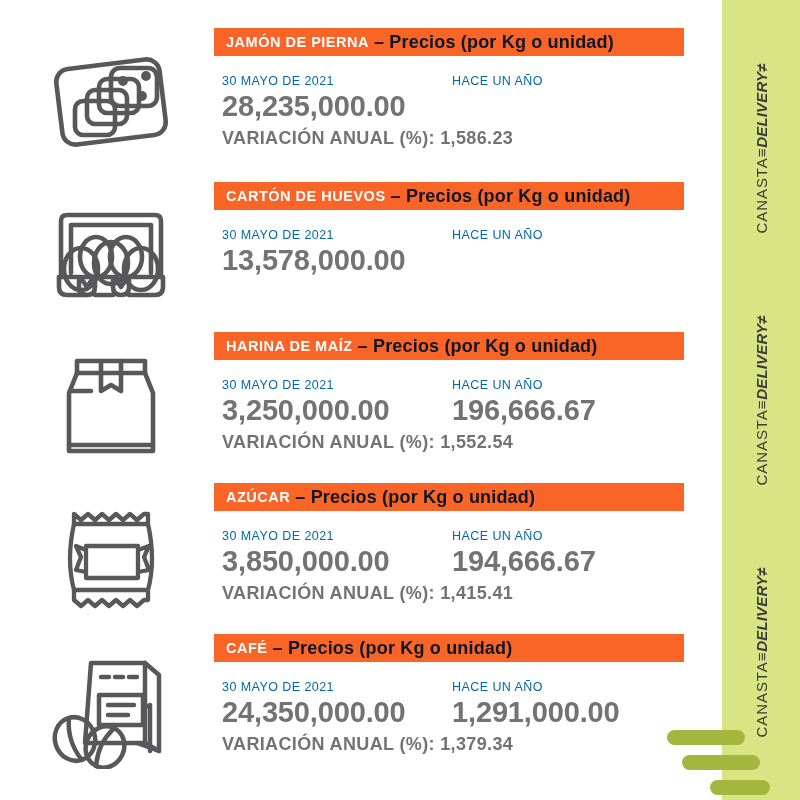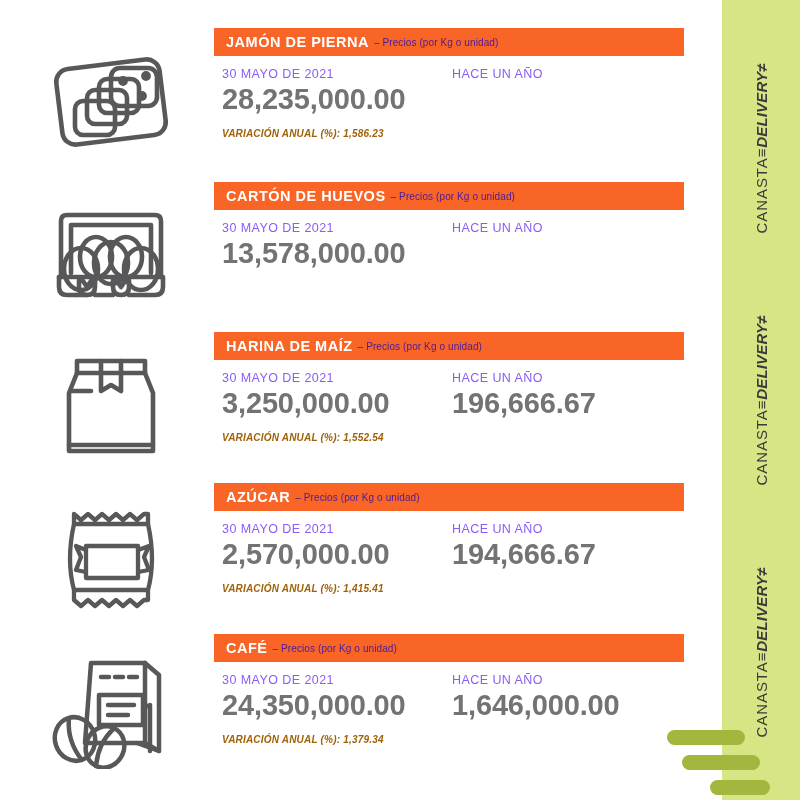--- a/index.html
+++ b/index.html
@@ -62,41 +62,41 @@
     height: 28px;
     display: flex; align-items: center;
     padding: 0 0 0 12px;
     width: 470px;
   }
   .title-main {
     color: #ffffff; font-weight: 700; font-size: 14.5px;
     letter-spacing: 0.035em;
   }
   .title-sub {
-    color: #4c1d95; font-weight: 400; font-size: 10px;
+    color: #0f172a; font-weight: 700; font-size: 18px;
     letter-spacing: 0.01em; margin-left: 5px;
   }
 
   .cols { position: relative; height: 78px; }
   .col { position: absolute; top: 0; }
   .col-now  { left: 8px; }
   .col-prev { left: 238px; }
 
   .col-label {
-    color: #8b5cf6; font-size: 12.5px; letter-spacing: 0.035em;
-    margin-top: 11px; white-space: nowrap;
+    color: #0369a1; font-size: 12.5px; letter-spacing: 0.035em;
+    margin-top: 18px; white-space: nowrap;
   }
   .col-value {
     color: #737373; font-size: 29px; font-weight: 700;
     letter-spacing: -0.005em; margin-top: 2px; white-space: nowrap;
   }
   .variation {
     position: absolute; left: 8px; top: 72px;
-    color: #a16207; font-size: 10px; font-weight: 700;
-    letter-spacing: 0.02em; white-space: nowrap; font-style: italic;
+    color: #737373; font-size: 18px; font-weight: 700;
+    letter-spacing: 0.02em; white-space: nowrap;
   }
   .variation .v-num { font-weight: 700; }
 </style>
 </head>
 <body>
 
 <div id="root">
 
   <div class="row r0">
     <div class="icon-cell">
@@ -221,21 +221,21 @@
       </svg>
     </div>
     <div class="info-cell">
       <div class="title-bar">
         <span class="title-main">AZÚCAR</span>
         <span class="title-sub">– Precios (por Kg o unidad)</span>
       </div>
       <div class="cols">
         <div class="col col-now">
           <div class="col-label">30 MAYO DE 2021</div>
-          <div class="col-value">2,570,000.00</div>
+          <div class="col-value">3,850,000.00</div>
         </div>
         <div class="col col-prev">
           <div class="col-label">HACE UN AÑO</div>
           <div class="col-value">194,666.67</div>
         </div>
         <div class="variation">
           <span>VARIACIÓN ANUAL (%):</span>
           <span class="v-num">1,415.41</span>
         </div>
       </div>
@@ -265,21 +265,21 @@
         <span class="title-main">CAFÉ</span>
         <span class="title-sub">– Precios (por Kg o unidad)</span>
       </div>
       <div class="cols">
         <div class="col col-now">
           <div class="col-label">30 MAYO DE 2021</div>
           <div class="col-value">24,350,000.00</div>
         </div>
         <div class="col col-prev">
           <div class="col-label">HACE UN AÑO</div>
-          <div class="col-value">1,646,000.00</div>
+          <div class="col-value">1,291,000.00</div>
         </div>
         <div class="variation">
           <span>VARIACIÓN ANUAL (%):</span>
           <span class="v-num">1,379.34</span>
         </div>
       </div>
     </div>
   </div>
 
   <div class="deco deco-1"></div>

